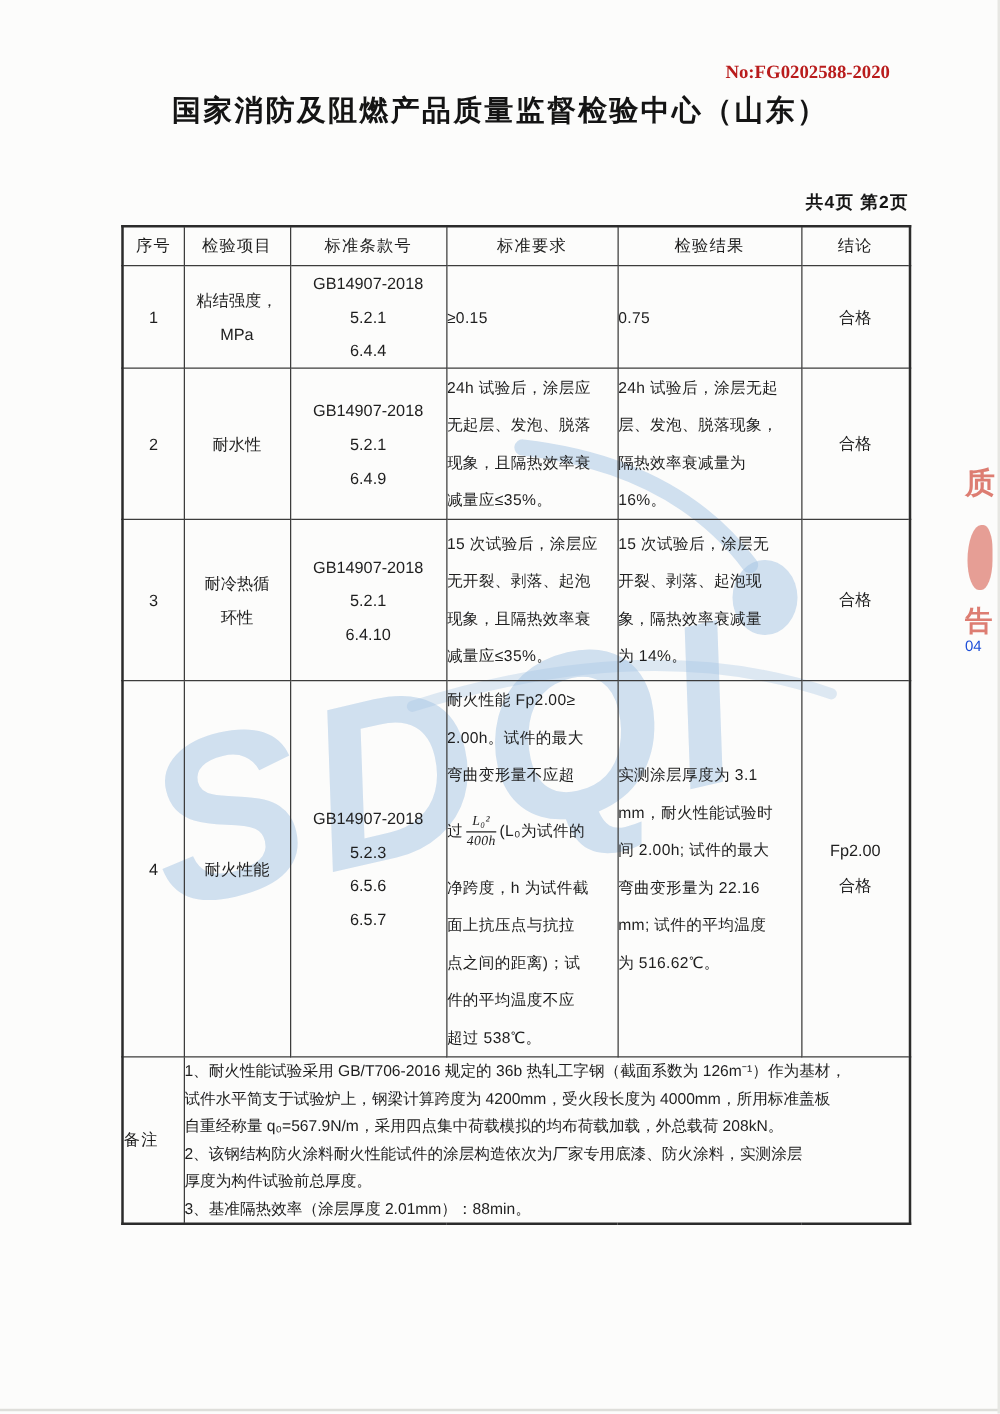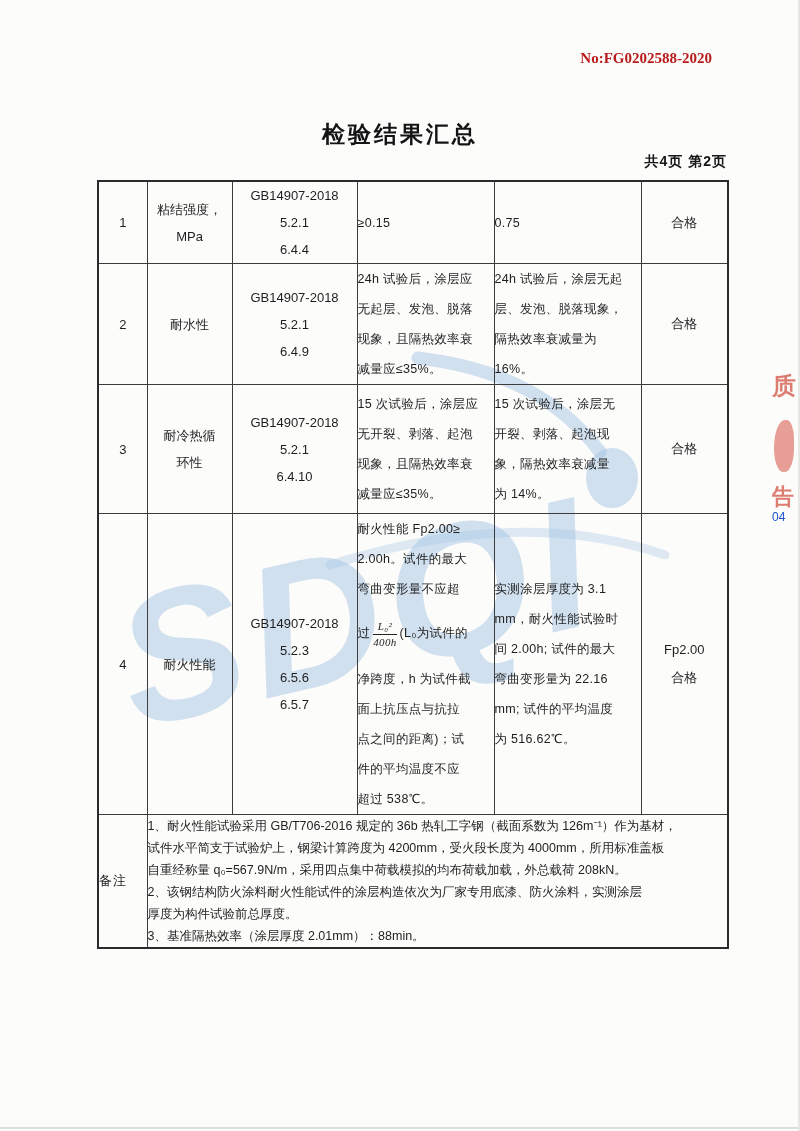--- a/index.html
+++ b/index.html
@@ -100,33 +100,41 @@
   </div>
 
   <div class="stamp">
     <div class="stamp-char c1">质</div>
     <div class="stamp-blob"></div>
     <div class="stamp-char c2">告</div>
     <div class="stamp-char c3">04</div>
   </div>
 
   <div class="doc-number">No:FG0202588-2020</div>
-  <div class="subtitle">检验结果汇总</div>
+  <div class="title">国家消防及阻燃产品质量监督检验中心（山东）</div>
   <div class="page-info">共4页 第2页</div>
 
   <table class="results">
     <colgroup>
       <col style="width:49px">
         <col style="width:85px">
         <col style="width:125px">
       <col style="width:137px">
         <col style="width:147px">
         <col style="width:87px">
     </colgroup>
     <tbody>
+        <tr>
+      <th>序号</th>
+      <th>检验项目</th>
+      <th>标准条款号</th>
+      <th>标准要求</th>
+      <th>检验结果</th>
+      <th>结论</th>
+    </tr>
 
     <tr class="r1">
       <td class="c">1</td>
       <td class="c lh27 center-lines">
             <div class="ln">粘结强度，</div>
             <div class="ln">MPa</div>
           </td>
       <td class="c lh27 center-lines">
             <div class="ln">GB14907-2018</div>
             <div class="ln">5.2.1</div>

